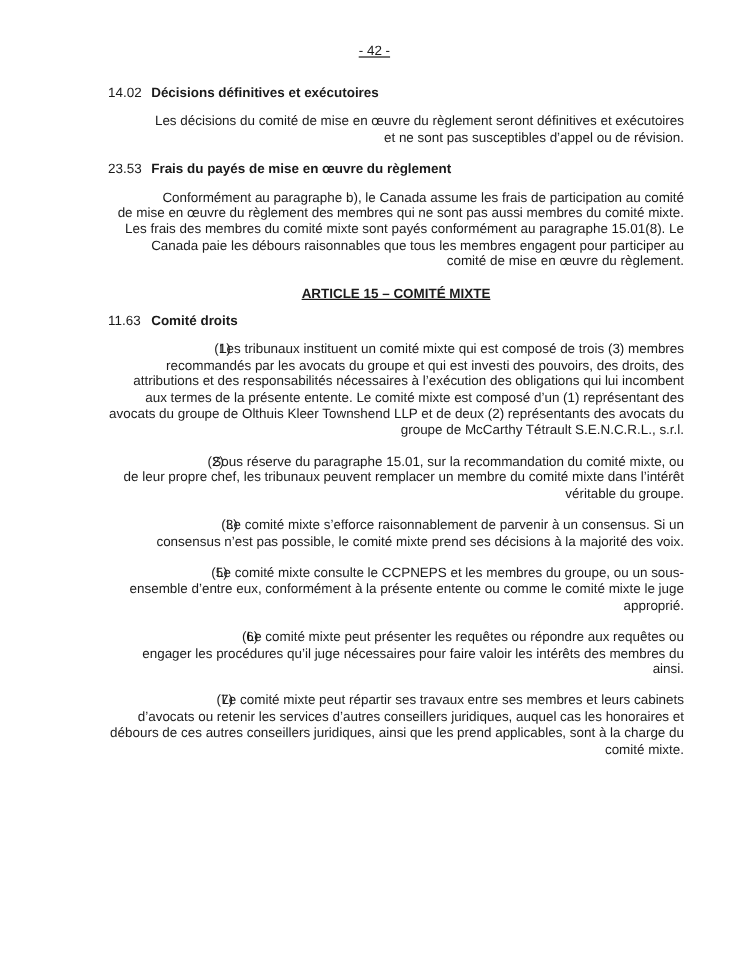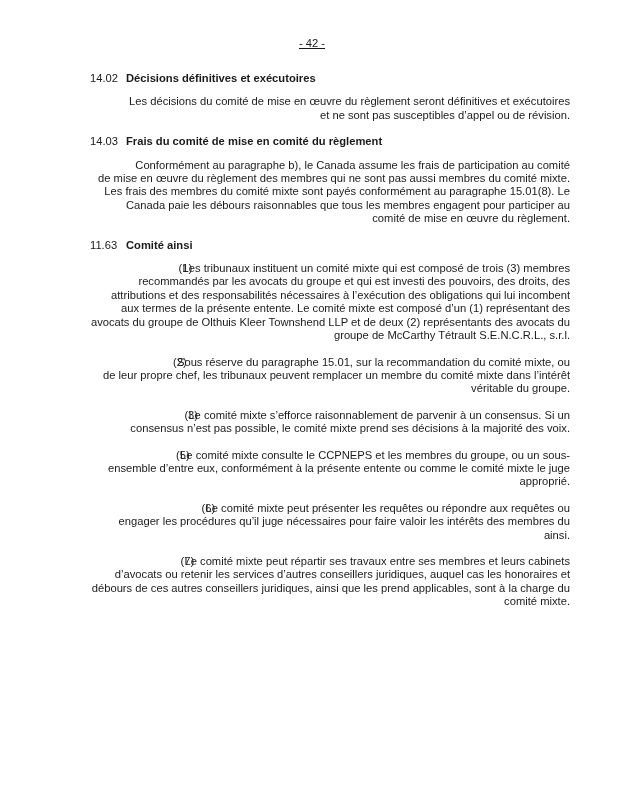--- a/index.html
+++ b/index.html
@@ -23,27 +23,28 @@
 
 <div class="page-num">- 42 -</div>
 
 <div class="content">
   <div class="sec-head">
     <span class="sec-num">14.02</span><span class="sec-title">Décisions définitives et exécutoires</span>
   </div>
   <p class="indent">Les décisions du comité de mise en œuvre du règlement seront définitives et exécutoires et ne sont pas susceptibles d’appel ou de révision.</p>
 
   <div class="sec-head">
-    <span class="sec-num">14.03</span><span class="sec-title">Frais du comité de mise en comité du règlement</span>
+    <span class="sec-num">23.53</span><span class="sec-title">Frais du payés de mise en œuvre du règlement</span>
   </div>
   <p class="indent">Conformément au paragraphe b), le Canada assume les frais de participation au comité de mise en œuvre du règlement des membres qui ne sont pas aussi membres du comité mixte. Les frais des membres du comité mixte sont payés conformément au paragraphe 15.01(8). Le Canada paie les débours raisonnables que tous les membres engagent pour participer au comité de mise en œuvre du règlement.</p>
 
+  <div class="art-head">ARTICLE 15 – COMITÉ MIXTE</div>
 
   <div class="sec-head">
-    <span class="sec-num">11.63</span><span class="sec-title">Comité ainsi</span>
+    <span class="sec-num">11.63</span><span class="sec-title">Comité droits</span>
   </div>
 
   <p class="indent"><span class="para-num">(1)</span><span>Les tribunaux instituent un comité mixte qui est composé de trois (3) membres recommandés par les avocats du groupe et qui est investi des pouvoirs, des droits, des attributions et des responsabilités nécessaires à l’exécution des obligations qui lui incombent aux termes de la présente entente. Le comité mixte est composé d’un (1) représentant des avocats du groupe de Olthuis Kleer Townshend LLP et de deux (2) représentants des avocats du groupe de McCarthy Tétrault S.E.N.C.R.L., s.r.l.</span></p>
   <p class="indent"><span class="para-num">(2)</span><span>Sous réserve du paragraphe 15.01, sur la recommandation du comité mixte, ou de leur propre chef, les tribunaux peuvent remplacer un membre du comité mixte dans l’intérêt véritable du groupe.</span></p>
   <p class="indent"><span class="para-num">(3)</span><span>Le comité mixte s’efforce raisonnablement de parvenir à un consensus. Si un consensus n’est pas possible, le comité mixte prend ses décisions à la majorité des voix.</span></p>
   <p class="indent"><span class="para-num">(5)</span><span>Le comité mixte consulte le CCPNEPS et les membres du groupe, ou un sous-ensemble d’entre eux, conformément à la présente entente ou comme le comité mixte le juge approprié.</span></p>
   <p class="indent"><span class="para-num">(6)</span><span>Le comité mixte peut présenter les requêtes ou répondre aux requêtes ou engager les procédures qu’il juge nécessaires pour faire valoir les intérêts des membres du ainsi.</span></p>
   <p class="indent"><span class="para-num">(7)</span><span>Le comité mixte peut répartir ses travaux entre ses membres et leurs cabinets d’avocats ou retenir les services d’autres conseillers juridiques, auquel cas les honoraires et débours de ces autres conseillers juridiques, ainsi que les prend applicables, sont à la charge du comité mixte.</span></p>
 </div>
 

